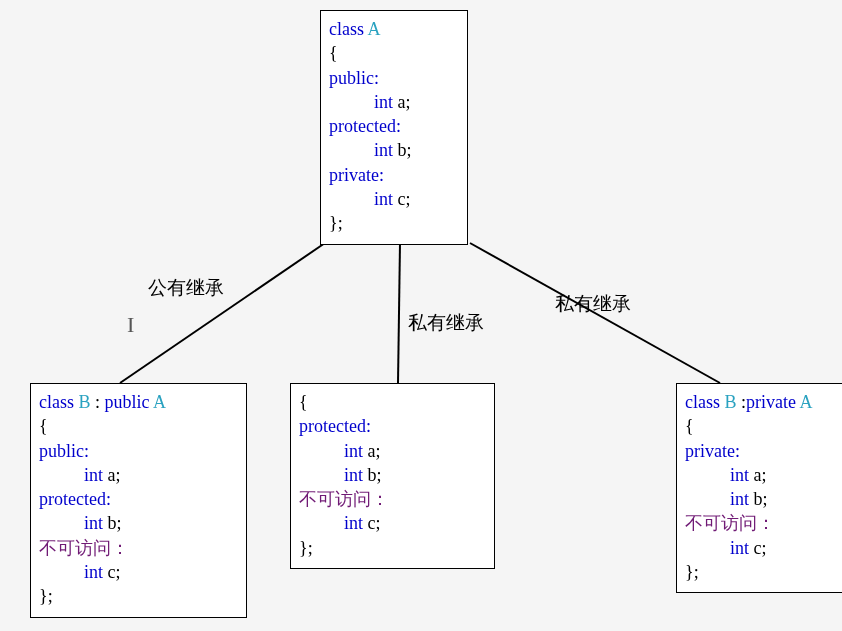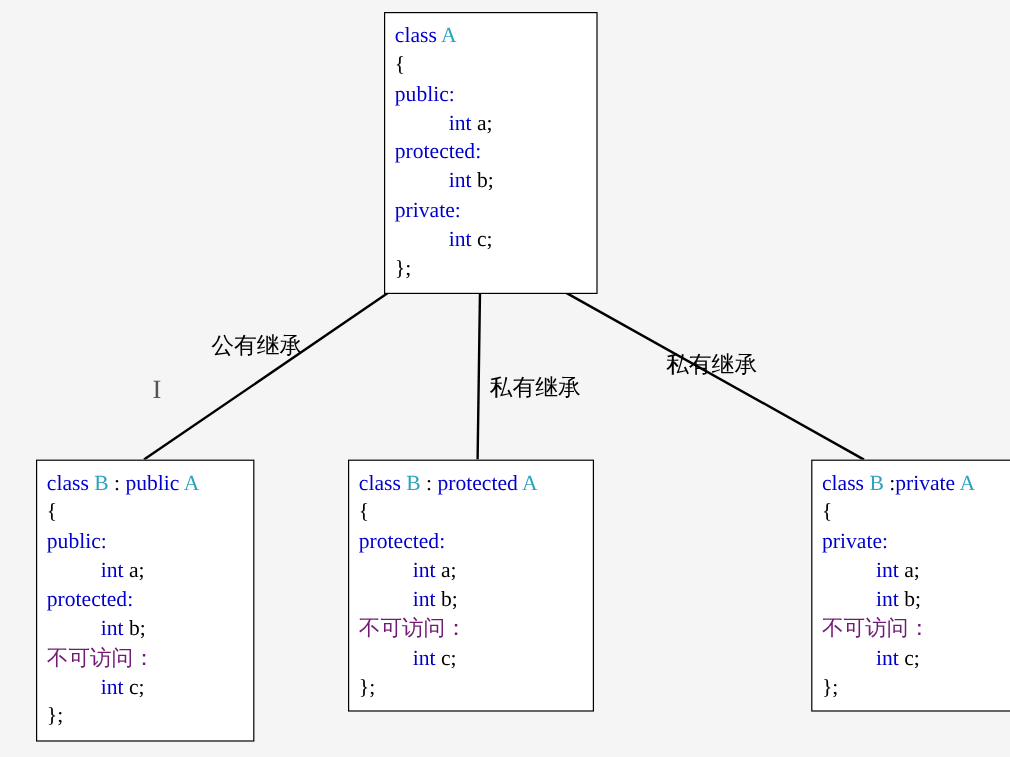--- a/index.html
+++ b/index.html
@@ -46,43 +46,43 @@
 </style>
 </head>
 <body>
 
 <svg class="lines">
   <line x1="325" y1="243" x2="120" y2="383" stroke="#000" stroke-width="2"></line>
   <line x1="400" y1="243" x2="398" y2="383" stroke="#000" stroke-width="2"></line>
   <line x1="470" y1="243" x2="720" y2="383" stroke="#000" stroke-width="2"></line>
 </svg>
 
-<div class="box" style="left:320px; top:10px; width:178px;">
+<div class="box" style="left:320px; top:10px; width:148px;">
   <div>
     <span class="kw">class</span>
     <span class="txt"> </span>
     <span class="cls">A</span>
   </div>
   <div class="txt">{</div>
   <div class="kw">public:</div>
   <div><span class="indent"></span><span class="kw">int</span> <span class="txt">a;</span></div>
   <div class="kw">protected:</div>
   <div><span class="indent"></span><span class="kw">int</span> <span class="txt">b;</span></div>
   <div class="kw">private:</div>
   <div><span class="indent"></span><span class="kw">int</span> <span class="txt">c;</span></div>
   <div class="txt">};</div>
 </div>
 
-<div class="label" style="left:176px; top:275px;text-align:right;">公有继承</div>
+<div class="label" style="left:148px; top:275px;text-align:right;">公有继承</div>
 <div class="label" style="left:408px; top:310px;">私有继承</div>
 <div class="label" style="left:555px; top:275px;margin-top:16px;">私有继承</div>
 
 <div class="cursor" style="left:127px; top:312px;">I</div>
 
-<div class="box" style="left:30px; top:383px; width:182px;">
+<div class="box" style="left:30px; top:383px; width:217px;">
   <div>
     <span class="kw">class</span>
     <span> </span>
     <span class="cls">B</span>
     <span> </span>
     <span class="txt">:</span>
     <span> </span>
     <span class="kw">public</span>
     <span> </span>
     <span class="cls">A</span>
@@ -91,31 +91,20 @@
   <div class="kw">public:</div>
   <div><span class="indent"></span><span class="kw">int</span> <span class="txt">a;</span></div>
   <div class="kw">protected:</div>
   <div><span class="indent"></span><span class="kw">int</span> <span class="txt">b;</span></div>
   <div class="red">不可访问：</div>
   <div><span class="indent"></span><span class="kw">int</span> <span class="txt">c;</span></div>
   <div class="txt">};</div>
 </div>
 
 <div class="box" style="left:290px; top:383px; width:205px;">
-  <div>
-    <span class="kw">class</span>
-    <span> </span>
-    <span class="cls">B</span>
-    <span> </span>
-    <span class="txt">:</span>
-    <span> </span>
-    <span class="kw">protected</span>
-    <span> </span>
-    <span class="cls">A</span>
-  </div>
   <div class="txt">{</div>
   <div class="kw">protected:</div>
   <div><span class="indent"></span><span class="kw">int</span> <span class="txt">a;</span></div>
   <div><span class="indent"></span><span class="kw">int</span> <span class="txt">b;</span></div>
   <div class="red">不可访问：</div>
   <div><span class="indent"></span><span class="kw">int</span> <span class="txt">c;</span></div>
   <div class="txt">};</div>
 </div>
 
 <div class="box" style="left:676px; top:383px; width:207px;">

